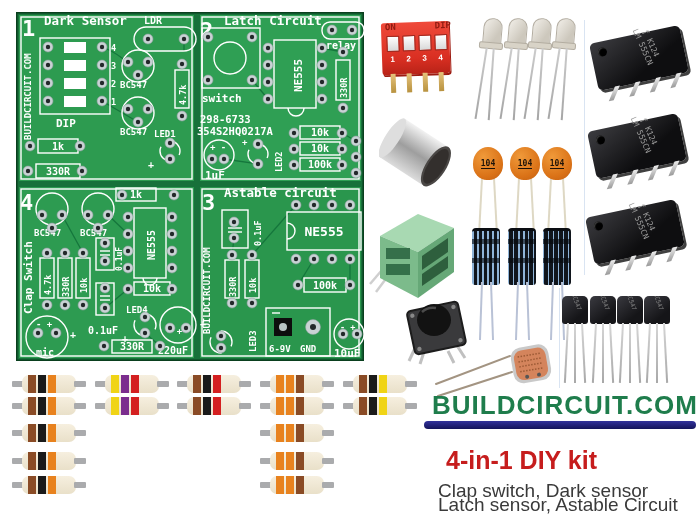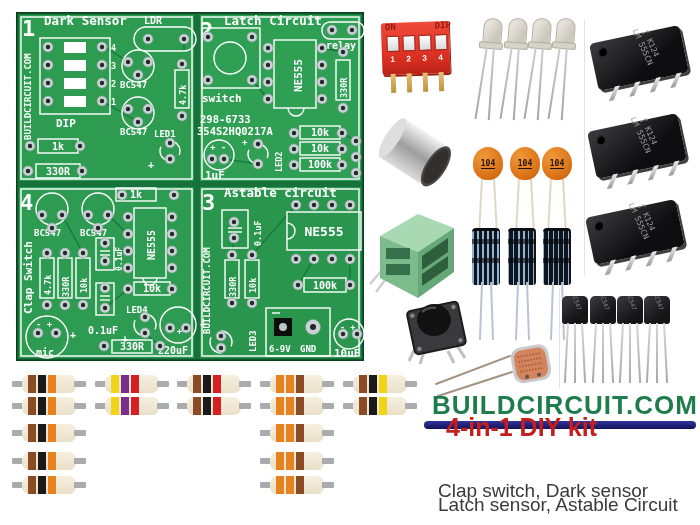--- a/index.html
+++ b/index.html
@@ -52,21 +52,21 @@
   .pline{position:absolute;width:1px;background:#d9e4f2;}
   
   .res{position:absolute;width:74px;height:18px;}
   .res .lead{position:absolute;top:6px;width:12px;height:6px;background:#aaabad;border-radius:1px;}
   .res .lead.lf{left:0;} .res .lead.rt{right:0;}
   .res .rbody{position:absolute;left:10px;top:0;width:54px;height:18px;background:linear-gradient(#f6efdf,#e9e0c9);border-radius:7px;}
   .res .band{position:absolute;top:0;bottom:0;width:8px;}
   
   .brand-site{position:absolute;left:432px;top:390px;font-size:26px;font-weight:bold;letter-spacing:1px;color:#1f7d4c;}
   .brand-bar{position:absolute;left:424px;top:421px;width:272px;height:8px;border-radius:4px;background:linear-gradient(#32329c,#14145a);}
-  .brand-kit{position:absolute;left:446px;top:413px;font-size:25px;font-weight:bold;color:#c61d1d;}
+  .brand-kit{position:absolute;left:446px;top:446px;font-size:25px;font-weight:bold;color:#c61d1d;}
   .brand-sub{position:absolute;left:438px;font-size:19px;color:#3a3a3a;}
 </style>
 </head>
 <body>
 
 <div class="stage">
 
   <svg class="pcb" width="348" height="349" viewBox="0 0 348 349">
     <rect x="0.5" y="0.5" width="347" height="348" fill="#17713a" stroke="#0a3f1e" stroke-width="2"></rect>
     <rect x="3" y="3" width="175" height="166" fill="#2d9b50"></rect>

